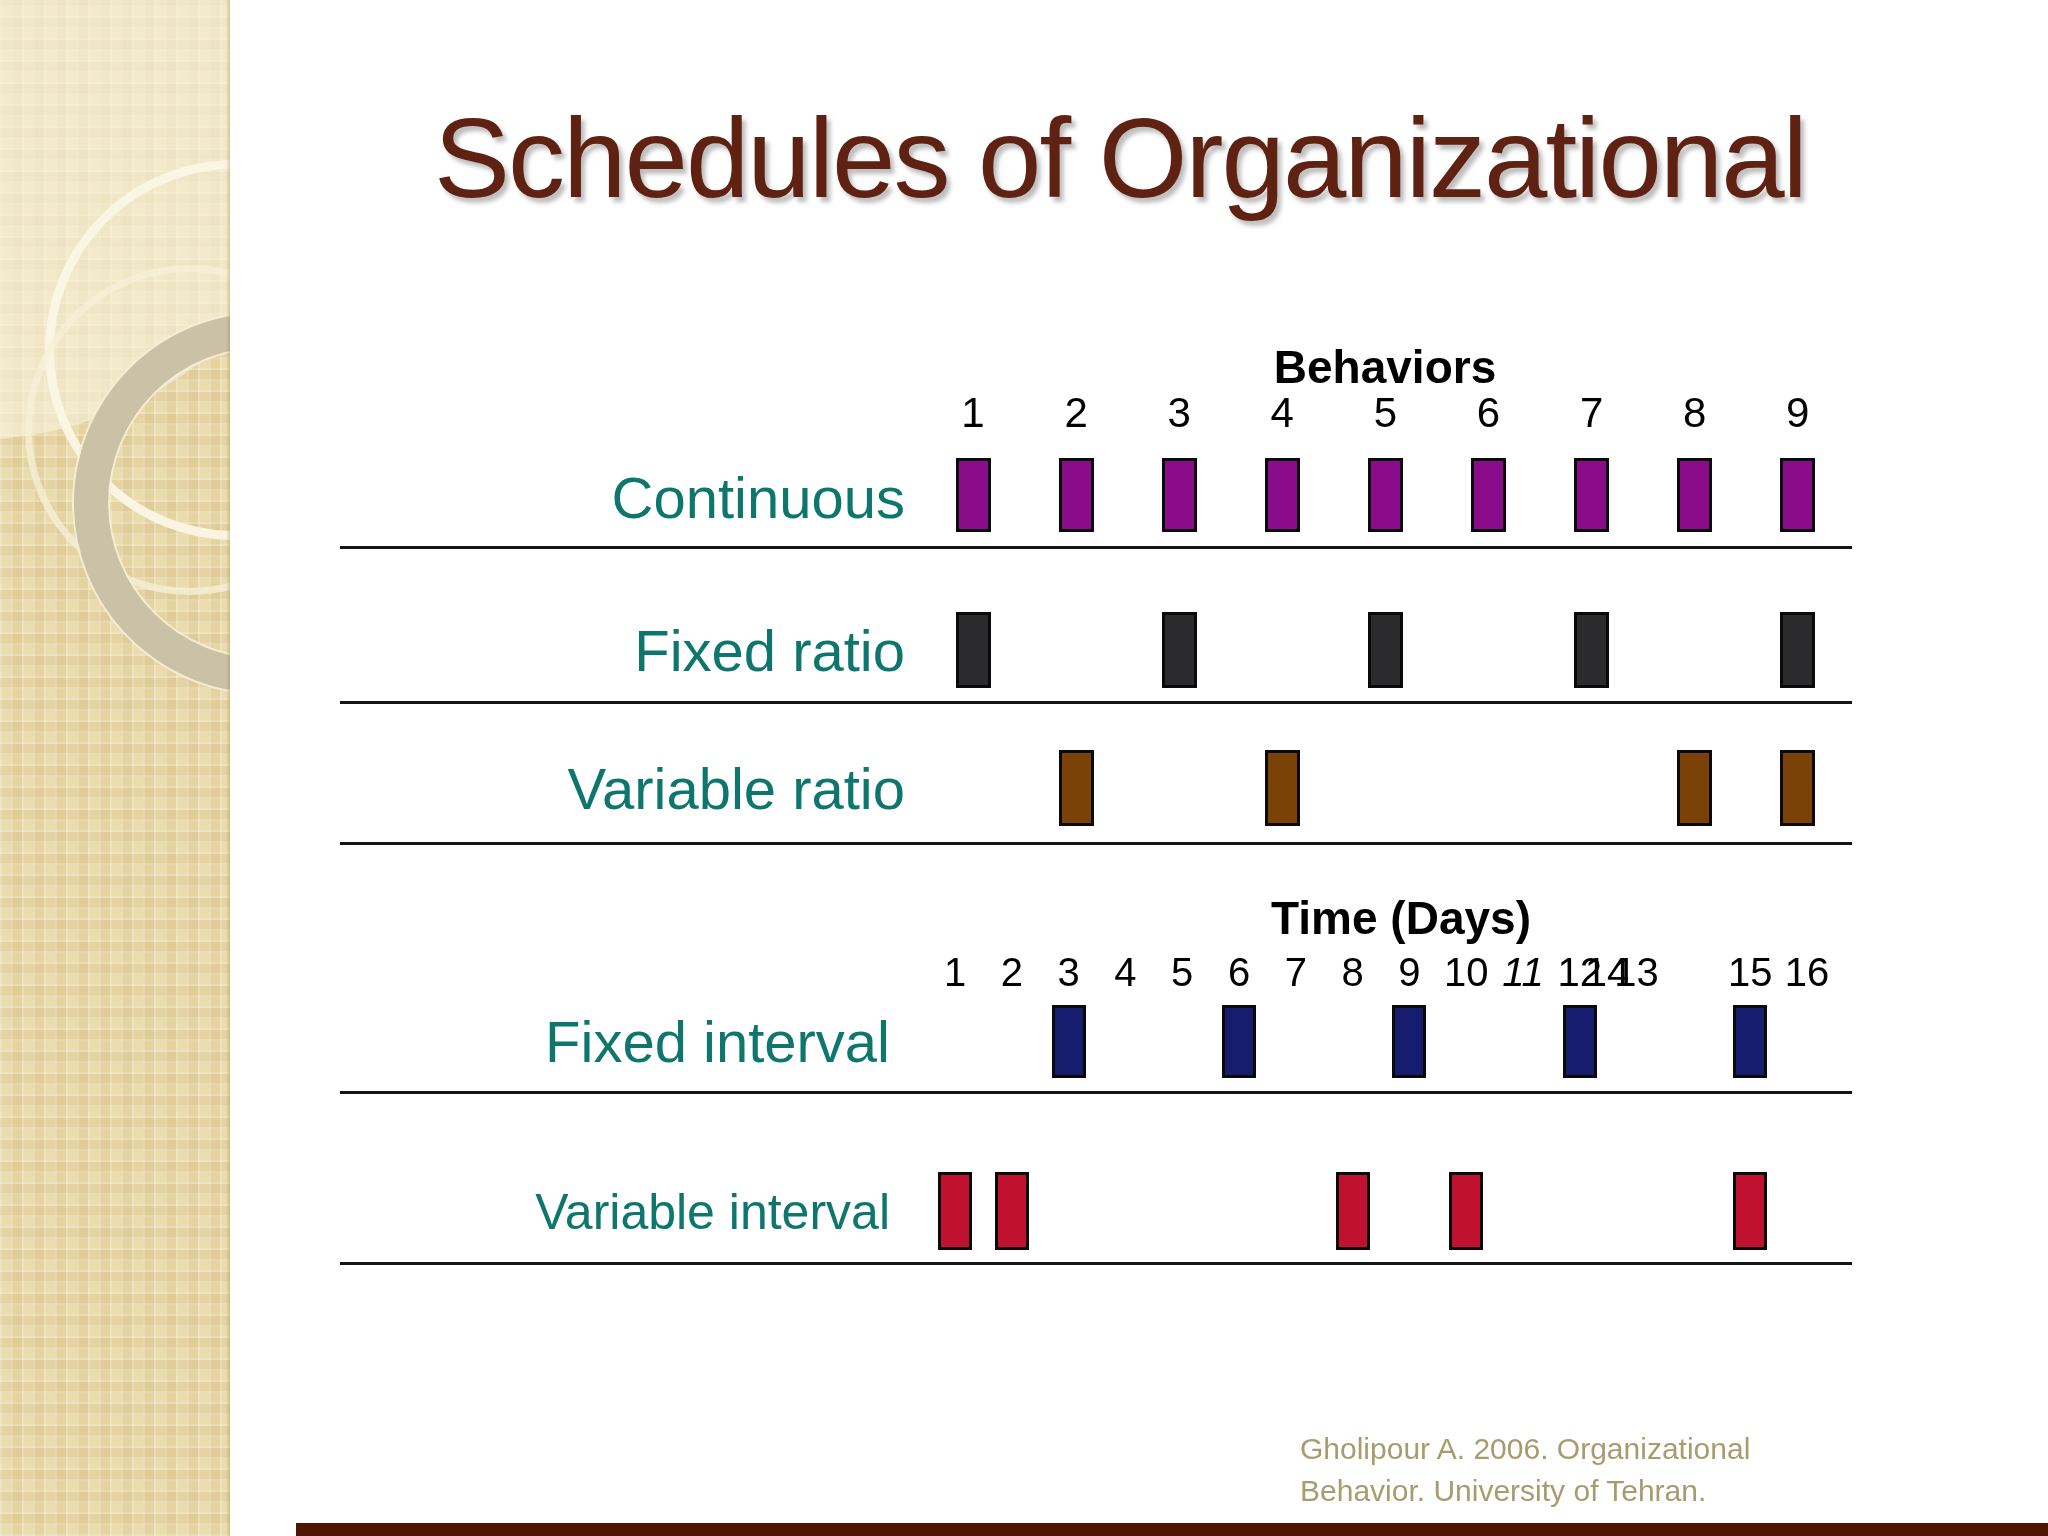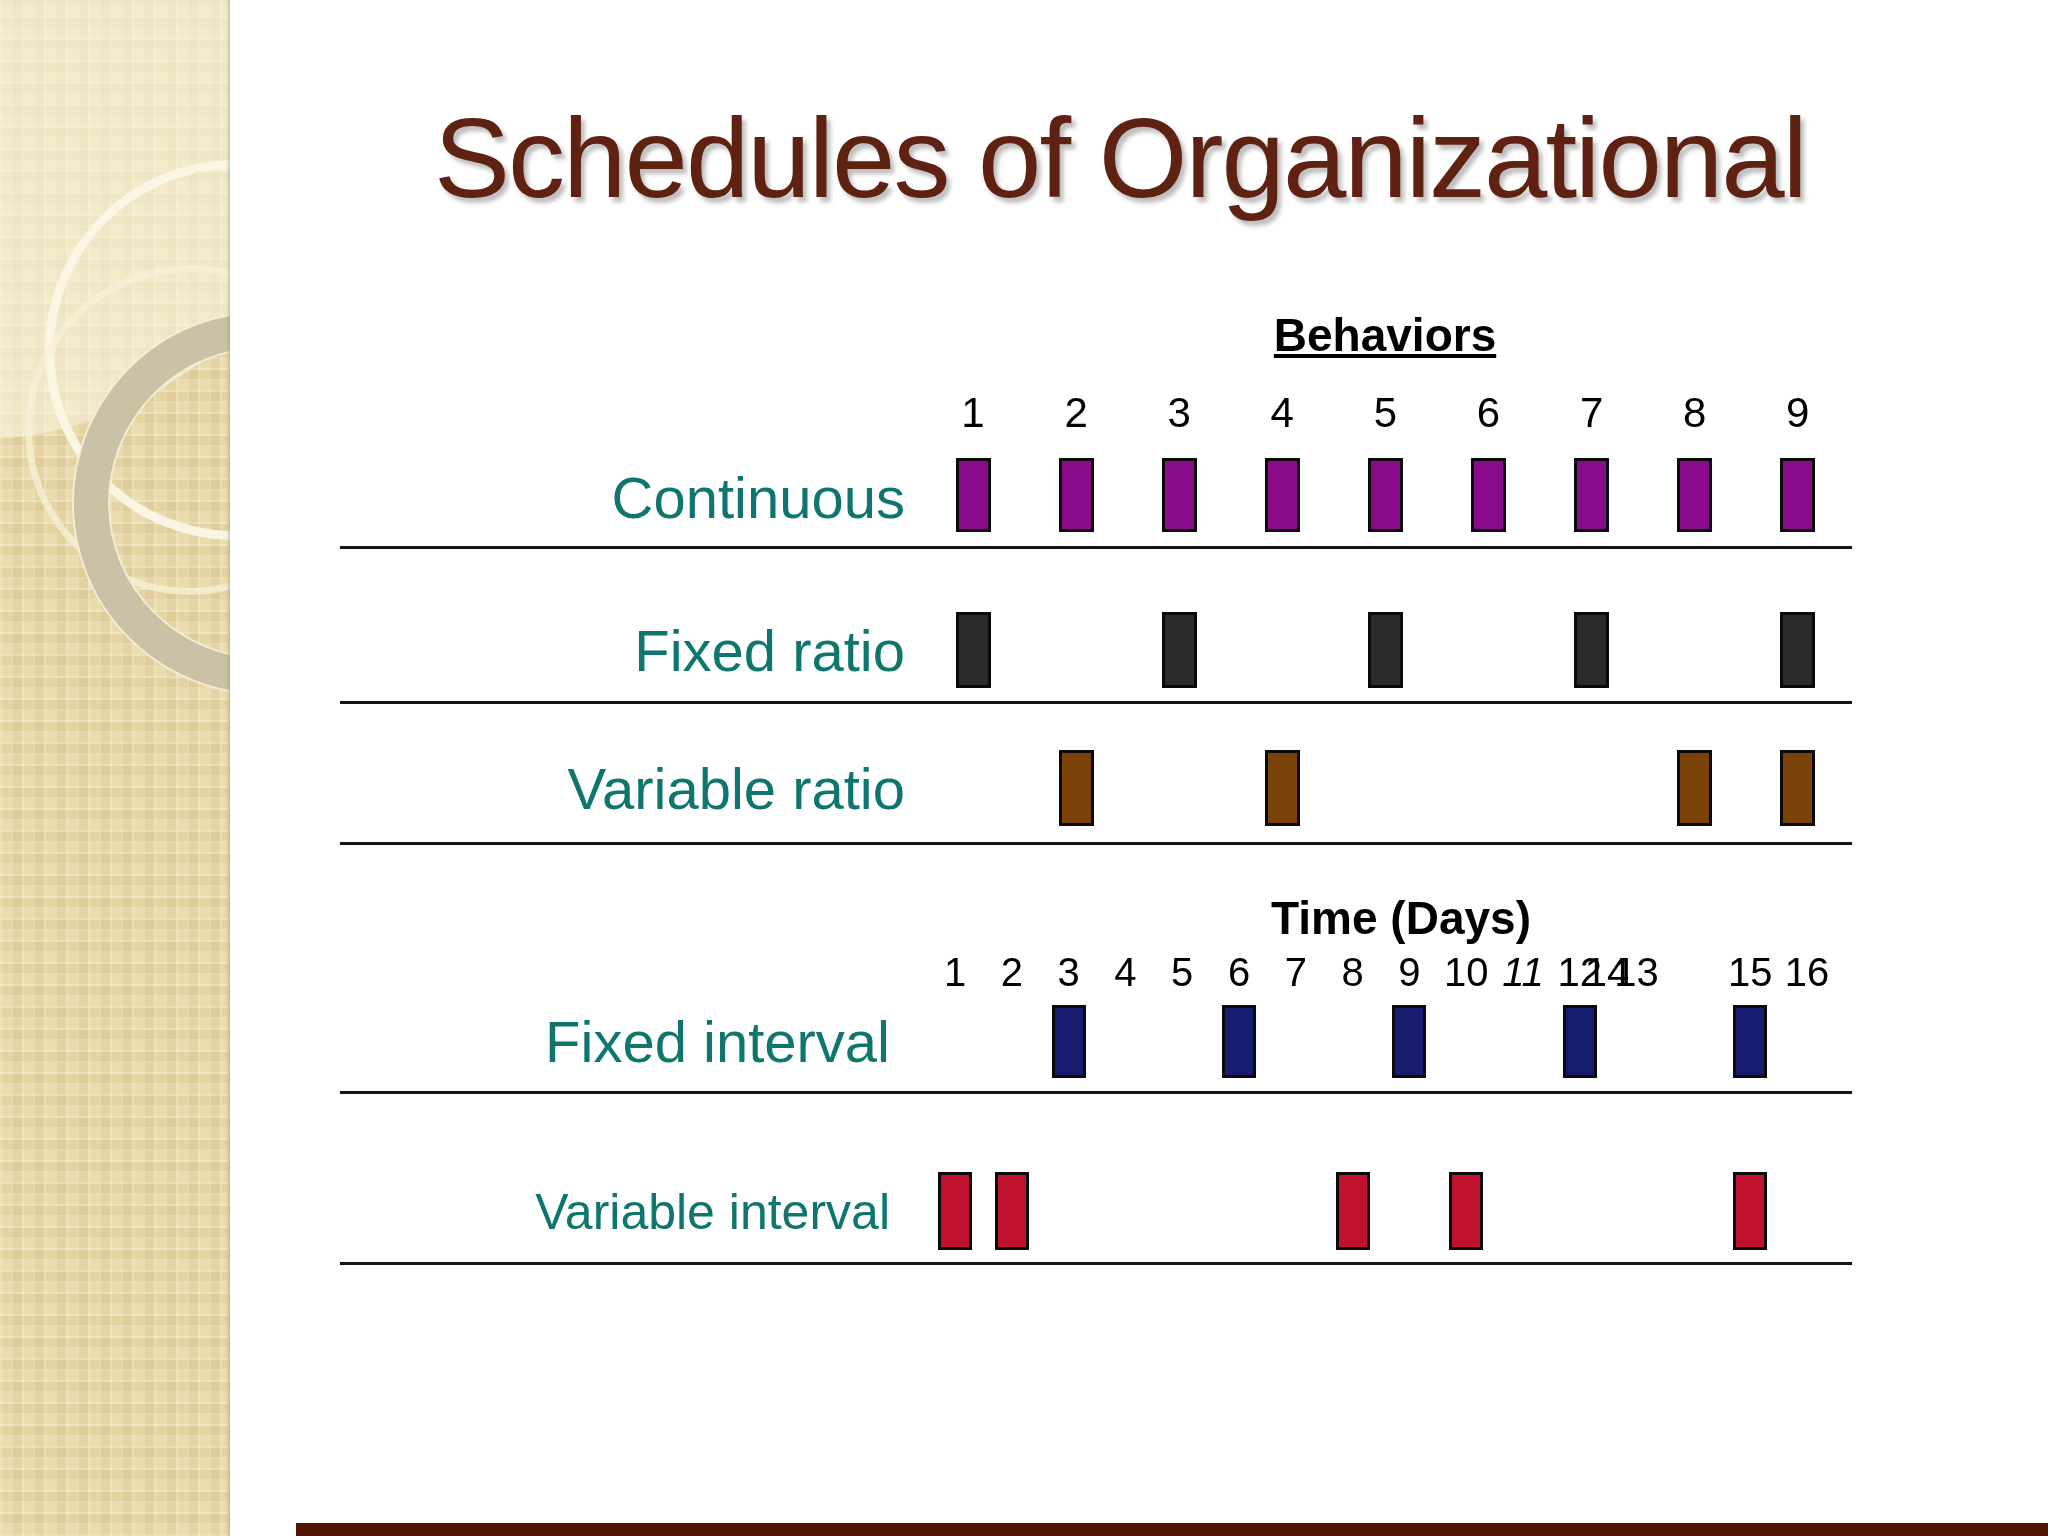--- a/index.html
+++ b/index.html
@@ -66,21 +66,21 @@
     <div class="light-wedge"></div>
     <div class="ring-thin"></div>
     <div class="ring-thin2"></div>
     <div class="ring-thick"></div>
     <div class="sidebar-edge"></div>
   </div>
 
   <div class="slide-title">Schedules of Organizational</div>
 
   <div id="chart-root">
-      <div class="axis-title" style="left: 1385px; top: 308px; text-decoration: underline;">Behaviors</div>
+      <div class="axis-title" style="left: 1385px; top: 340px;">Behaviors</div>
       <div class="tick" style="left: 973px; top: 389px; font-size: 42px;">1</div>
       <div class="tick" style="left: 1076.1px; top: 389px; font-size: 42px;">2</div>
       <div class="tick" style="left: 1179.2px; top: 389px; font-size: 42px;">3</div>
       <div class="tick" style="left: 1282.3px; top: 389px; font-size: 42px;">4</div>
       <div class="tick" style="left: 1385.4px; top: 389px; font-size: 42px;">5</div>
       <div class="tick" style="left: 1488.5px; top: 389px; font-size: 42px;">6</div>
       <div class="tick" style="left: 1591.6px; top: 389px; font-size: 42px;">7</div>
       <div class="tick" style="left: 1694.7px; top: 389px; font-size: 42px;">8</div>
       <div class="tick" style="left: 1797.8px; top: 389px; font-size: 42px;">9</div>
       <div class="row-label" style="left: 205px; width: 700px; top: 461px; height: 72px; font-size: 58px;">Continuous</div>
@@ -133,15 +133,19 @@
       <div class="bar" style="left: 1733.2px; top: 1005px; width: 34px; height: 73px; background: rgb(22, 28, 110);"></div>
       <div class="row-label" style="left: 190px; width: 700px; top: 1176px; height: 72px; font-size: 50px;">Variable interval</div>
       <div class="baseline" style="left: 340px; top: 1262px; width: 1512px;"></div>
       <div class="bar" style="left: 938px; top: 1172px; width: 34px; height: 78px; background: rgb(192, 18, 48);"></div>
       <div class="bar" style="left: 994.8px; top: 1172px; width: 34px; height: 78px; background: rgb(192, 18, 48);"></div>
       <div class="bar" style="left: 1335.6px; top: 1172px; width: 34px; height: 78px; background: rgb(192, 18, 48);"></div>
       <div class="bar" style="left: 1449.2px; top: 1172px; width: 34px; height: 78px; background: rgb(192, 18, 48);"></div>
       <div class="bar" style="left: 1733.2px; top: 1172px; width: 34px; height: 78px; background: rgb(192, 18, 48);"></div>
     </div>
 
+  <div class="citation">
+    <div>Gholipour A. 2006. Organizational</div>
+    <div>Behavior. University of Tehran.</div>
+  </div>
 
   <div class="bottom-bar"></div>
 </div>
 
 </body></html>

